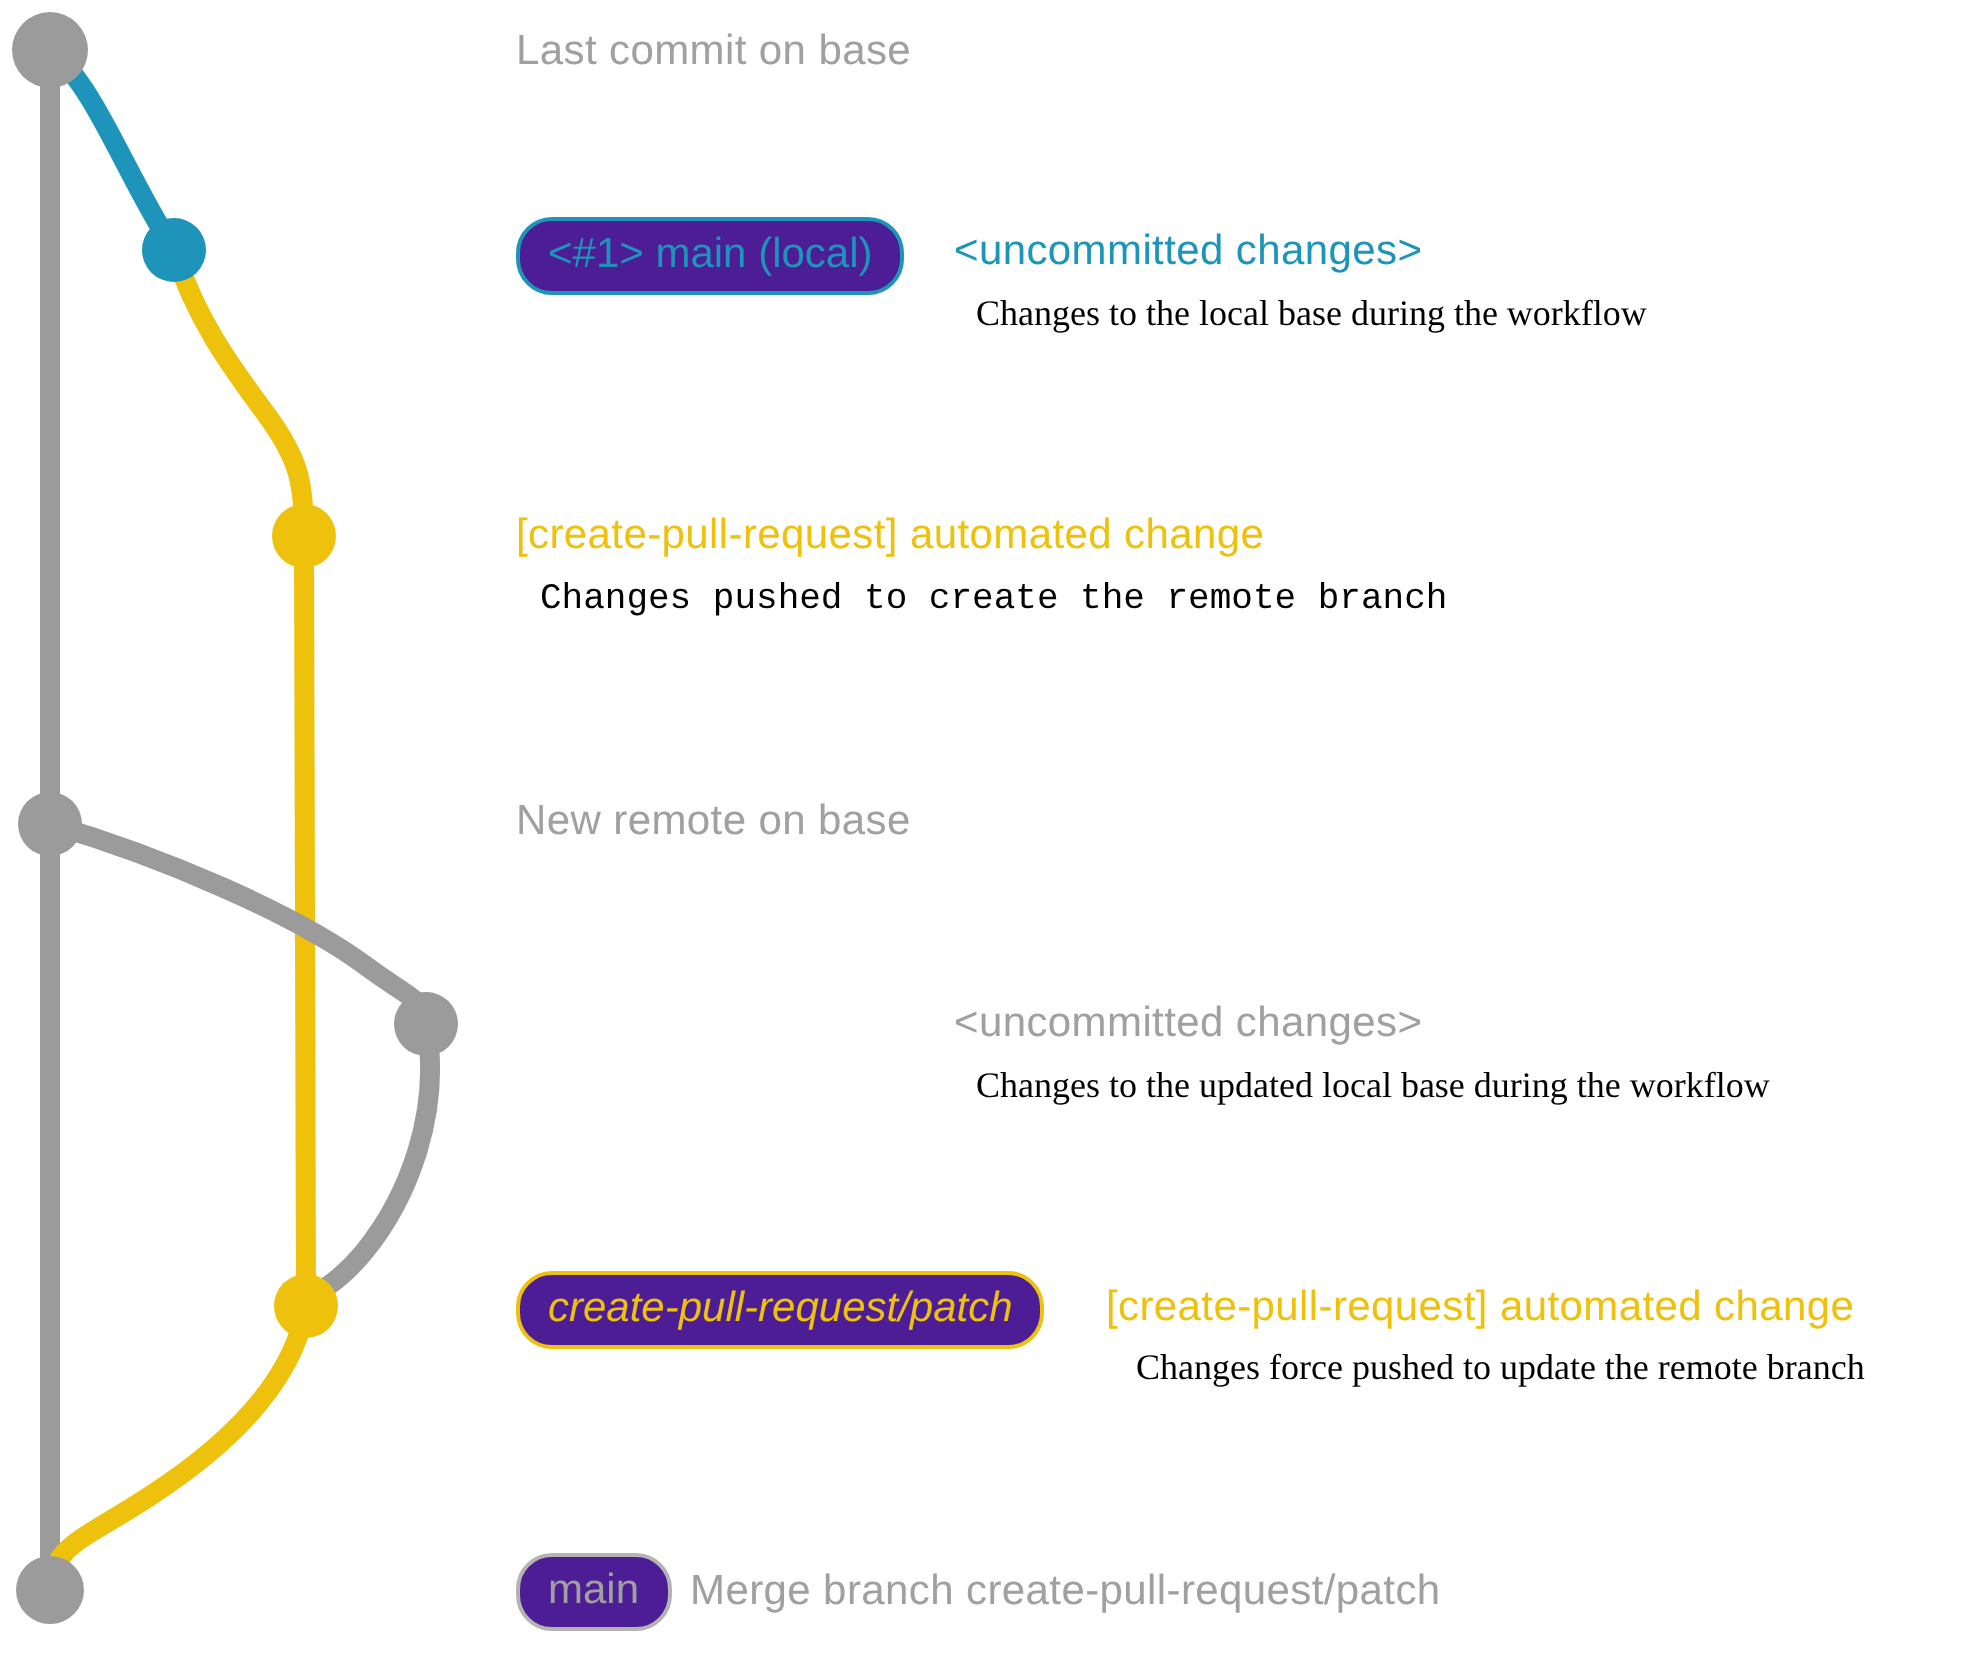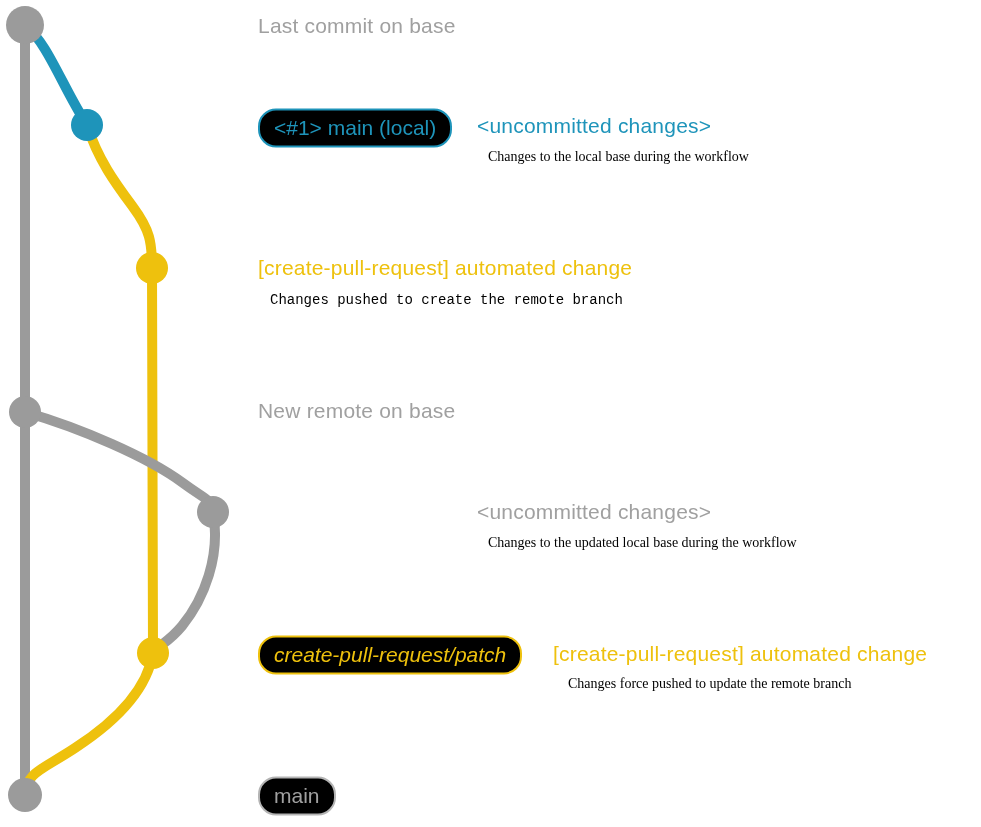--- a/index.html
+++ b/index.html
@@ -23,34 +23,34 @@
     position: absolute;
     transform: translateY(-50%);
     font-size: 21px;
     white-space: nowrap;
     letter-spacing: 0.2px;
   }
   .desc {
     position: absolute;
     transform: translateY(-50%);
     font-family: "Liberation Serif", serif;
-    font-size: 14px;
+    font-size: 18px;
     color: var(--ink);
     white-space: nowrap;
   }
   .badge {
     position: absolute;
     transform: translateY(-50%);
     display: inline-block;
     border: 2px solid;
     border-radius: 18px;
     padding: 5px 14px 6px 14px;
     font-size: 21px;
     white-space: nowrap;
-    background: #000000;
+    background: #4c1d95;
   }
   .c-blue   { color: var(--blue); }
   .c-yellow { color: var(--yellow); }
   .c-gray   { color: var(--gray-text); }
   .badge.c-blue   { border-color: var(--blue); }
   .badge.c-yellow { border-color: var(--yellow); }
   .badge.c-gray   { border-color: var(--gray-light); color: var(--gray-text); }
 </style>
 </head>
 <body>
@@ -92,14 +92,15 @@
   <span class="heading c-gray" style="left:258px; top:411px;">New remote on base</span>
 
   <span class="heading c-gray" style="left:477px; top:512px;">&lt;uncommitted changes&gt;</span>
   <span class="desc" style="left:488px; top:543px;">Changes to the updated local base during the workflow</span>
 
   <span class="badge c-yellow" style="left:258px; top:655px;font-style:italic;">create-pull-request/patch</span>
   <span class="heading c-yellow" style="left:553px; top:654px;">[create-pull-request] automated change</span>
   <span class="desc" style="left:568px; top:684px;">Changes force pushed to update the remote branch</span>
 
   <span class="badge c-gray" style="left:258px; top:796px;">main</span>
+  <span class="heading c-gray" style="left:345px; top:796px;">Merge branch create-pull-request/patch</span>
 
 </div>
 
 </body></html>

